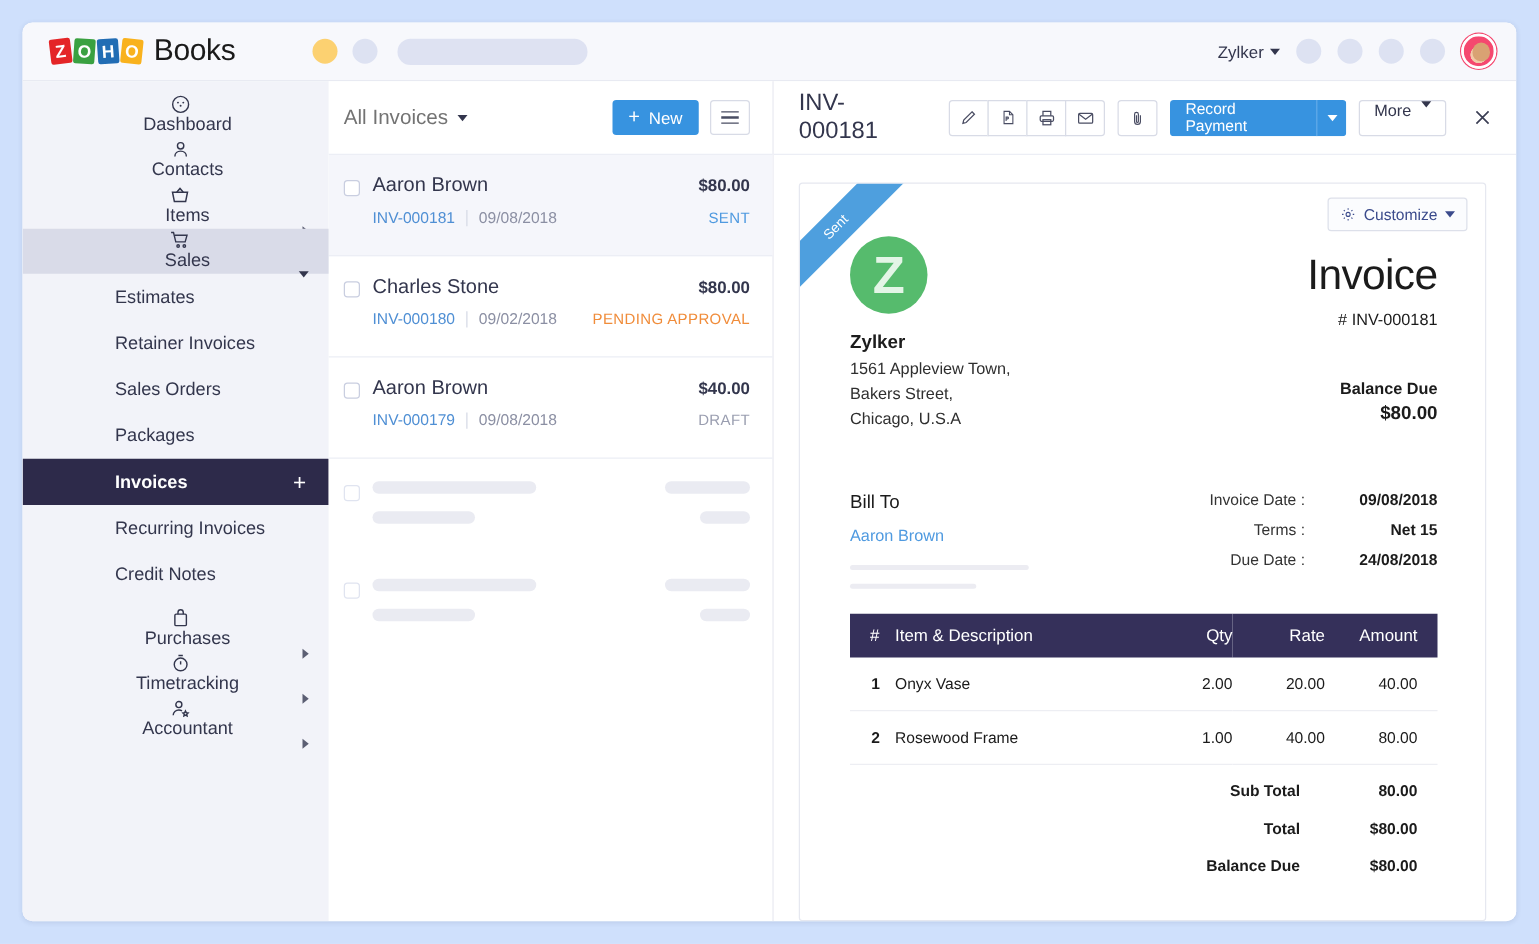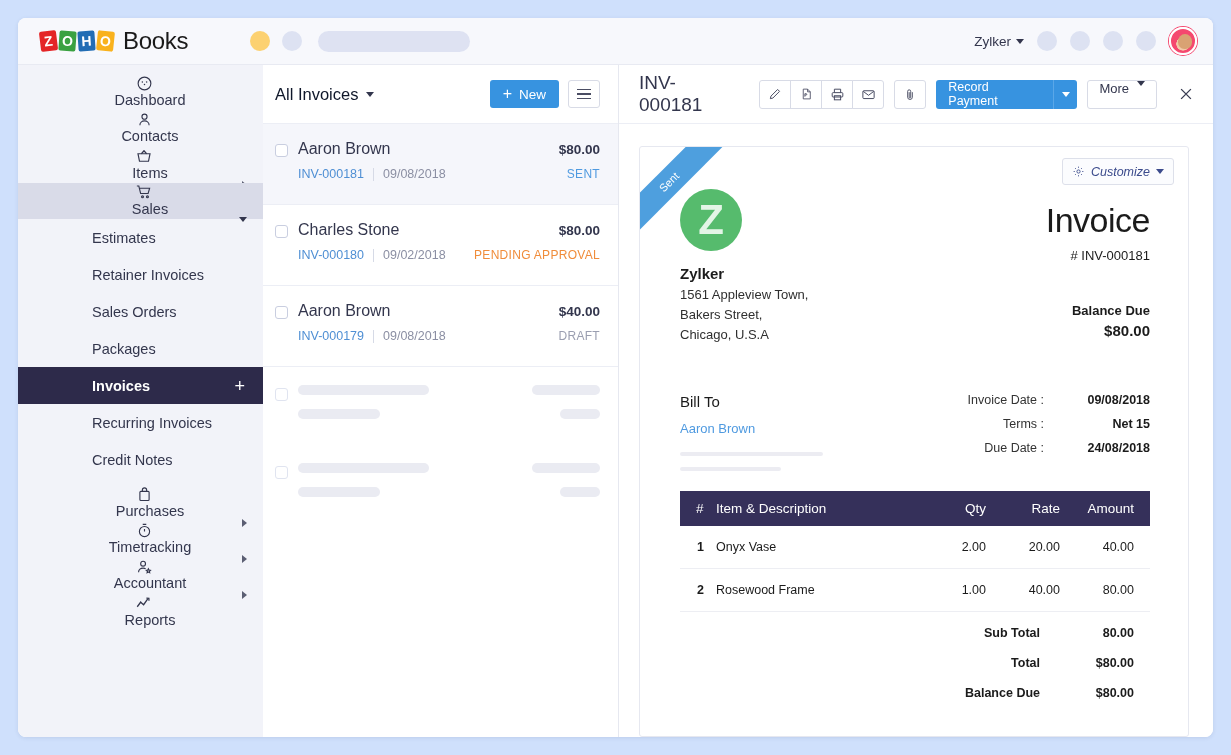--- a/index.html
+++ b/index.html
@@ -115,21 +115,21 @@
   
   #list-pane {
     width: 356px; flex-shrink: 0; background: #fff;
     border-right: 1px solid #e6e8f0; display: flex; flex-direction: column;
   }
   #list-head {
     height: 59px; display: flex; align-items: center;
     padding: 0 18px 0 12px; border-bottom: 1px solid #eceef5;
   }
   #list-title {
-    font-size: 16.5px; color: #0f172a; display: flex; align-items: center; gap: 8px;
+    font-size: 16.5px; color: #737373; display: flex; align-items: center; gap: 8px;
     cursor: pointer;
   }
   #btn-new {
     margin-left: auto; background: #3793e0; color: #fff;
     border: none; border-radius: 3px; height: 28px; padding: 0 13px;
     font-size: 13.5px; display: flex; align-items: center; gap: 7px;
     cursor: pointer; font-family: inherit;
   }
   #btn-new .pl { font-size: 16px; font-weight: 300; line-height: 1; }
   #btn-listmenu {
@@ -223,21 +223,21 @@
   #ribbon {
     position: absolute; left: -46px; top: 22px; width: 150px; height: 26px;
     background: #4e9fde; transform: rotate(-45deg);
     display: flex; align-items: center; justify-content: center;
     color: #fff; font-size: 11px;
   }
   #customize-btn {
     position: absolute; right: 14px; top: 11px;
     border: 1px solid #dde0ea; border-radius: 3px; background: #fbfcfe;
     height: 27px; padding: 0 9px; display: flex; align-items: center; gap: 6px;
-    font-size: 12.5px; color: #3b4b8c; cursor: pointer; font-style: italic;
+    font-size: 12.5px; color: #3b4b8c; cursor: pointer;
   }
 
   #inv-top { display: flex; }
   #company-col { flex: 1; }
   #company-logo {
     width: 62px; height: 62px; border-radius: 50%; background: #56bb6d;
     display: flex; align-items: center; justify-content: center;
     color: #e3f5e6; font-size: 42px; font-weight: bold; line-height: 1;
     margin-top: 12px;
   }
@@ -418,30 +418,20 @@
           <svg width="17" height="17" viewBox="0 0 24 24" fill="none" stroke="#33364d" stroke-width="1.6">
             <circle cx="10" cy="8" r="3.4"></circle>
               <path d="M3.6 20c0-3.5 2.9-5.8 6.4-5.8 1.4 0 2.6.3 3.6.9"></path>
             <path d="M17.5 15.2l.9 1.9 2 .3-1.5 1.4.4 2-1.8-1-1.8 1 .4-2-1.5-1.4 2-.3z"></path>
           </svg>
         </span>
         <span class="lbl">Accountant</span>
         <span class="arr"></span>
       </div>
 
-      <div class="nav-item">
-        <span class="ico">
-          <svg width="18" height="18" viewBox="0 0 24 24" fill="none" stroke="#33364d" stroke-width="1.7">
-            <path d="M3 17l4.5-6 4 3.3L17 6.5"></path>
-              <path d="M15.2 5.6l3.3.1.1 3.3"></path>
-            <circle cx="7.5" cy="11" r="1" fill="#33364d" stroke="none"></circle>
-          </svg>
-        </span>
-        <span class="lbl">Reports</span>
-      </div>
     </div>
 
     <div id="list-pane">
       <div id="list-head">
         <div id="list-title">
           <span>All Invoices</span>
           <span class="caret-d"></span>
         </div>
         <button id="btn-new">
           <span class="pl">+</span>

